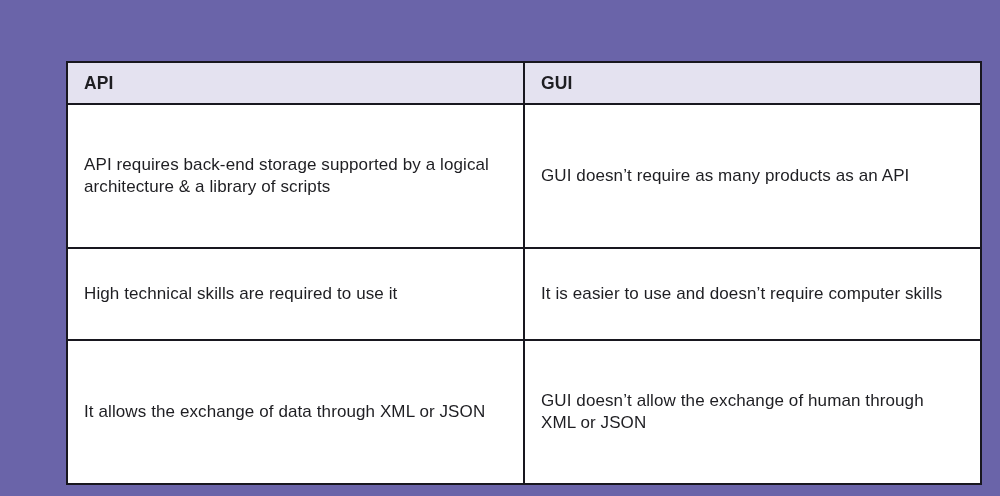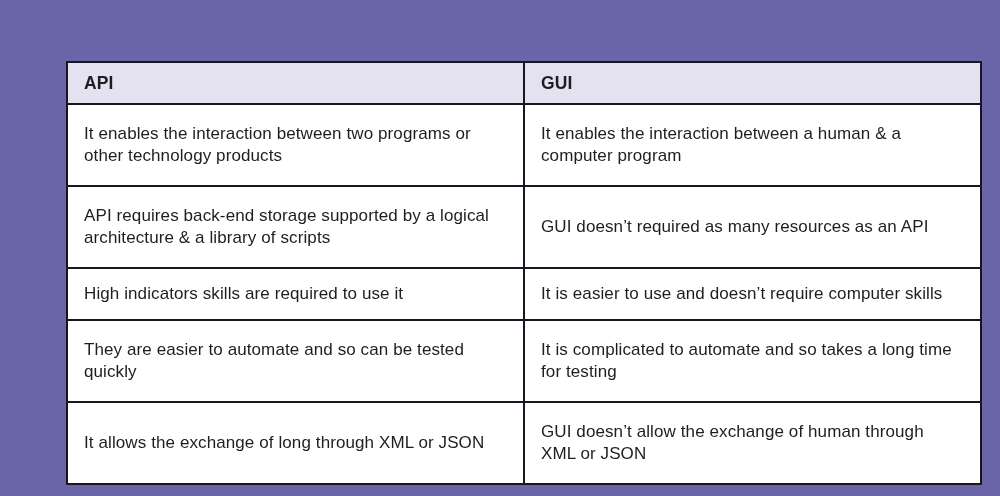--- a/index.html
+++ b/index.html
@@ -55,33 +55,25 @@
       <col>
     </colgroup>
   <thead>
     <tr>
       <th>API</th>
       <th>GUI</th>
     </tr>
   </thead>
   <tbody>
     <tr>
-      <td>It enables the interaction between two programs or other technology products</td>
-      <td>It enables the interaction between a human &amp; a computer program</td>
+      <td>API requires back-end storage supported by a logical architecture &amp; a library of scripts</td>
+      <td>GUI doesn’t require as many products as an API</td>
     </tr>
     <tr>
-      <td>API requires back-end storage supported by a logical architecture &amp; a library of scripts</td>
-      <td>GUI doesn’t required as many resources as an API</td>
-    </tr>
-    <tr>
-      <td>High indicators skills are required to use it</td>
+      <td>High technical skills are required to use it</td>
       <td>It is easier to use and doesn’t require computer skills</td>
     </tr>
     <tr>
-      <td>They are easier to automate and so can be tested quickly</td>
-      <td>It is complicated to automate and so takes a long time for testing</td>
-    </tr>
-    <tr>
-      <td>It allows the exchange of long through XML or JSON</td>
+      <td>It allows the exchange of data through XML or JSON</td>
       <td>GUI doesn’t allow the exchange of human through XML or JSON</td>
     </tr>
   </tbody>
 </table>
 
 </body></html>

